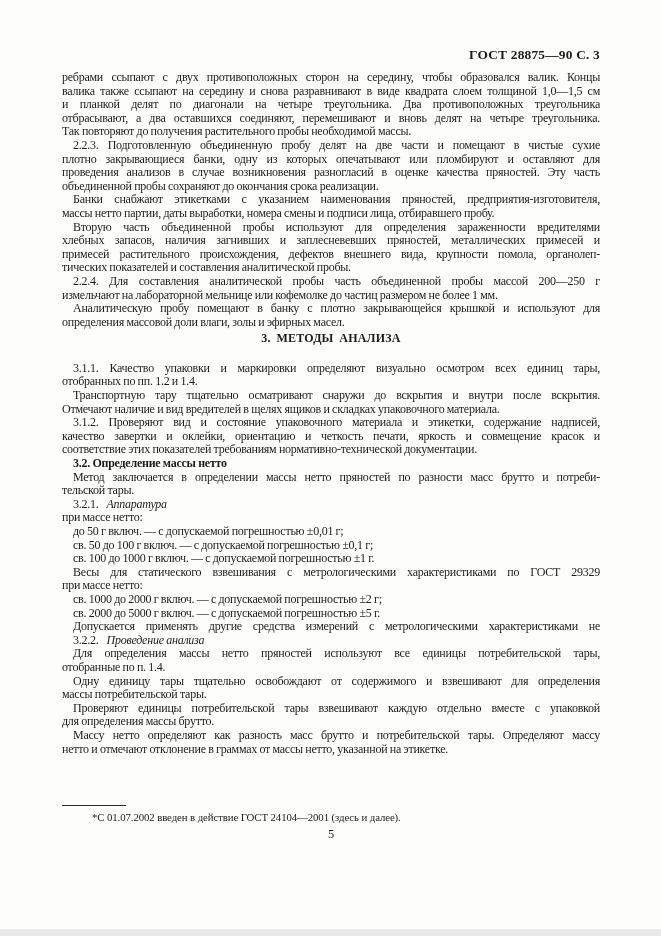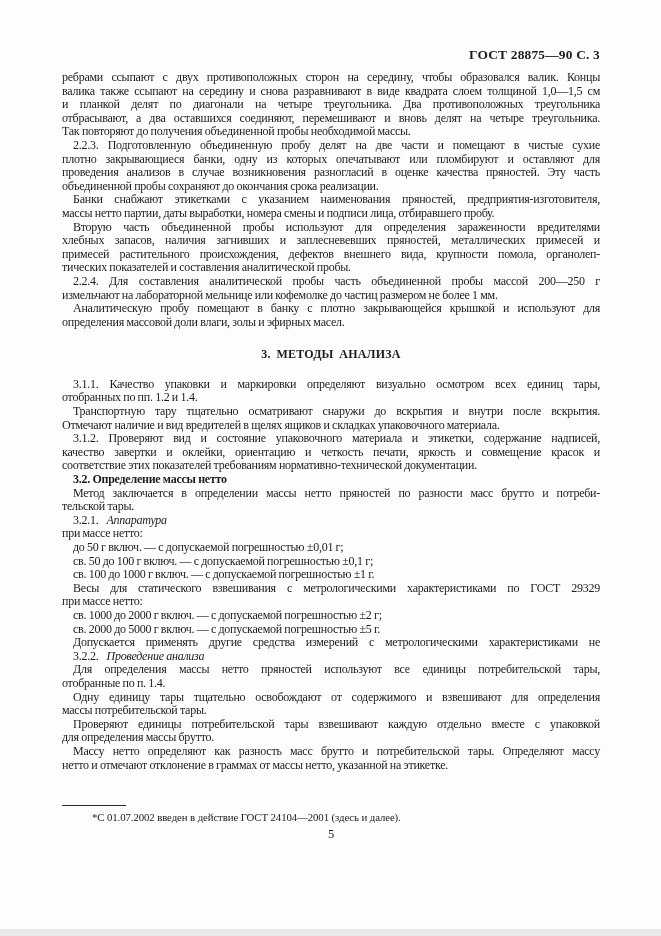--- a/index.html
+++ b/index.html
@@ -15,21 +15,21 @@
   }
   .content {
     position:absolute; top:71px; left:62px; width:538px;
     font-size:12px; line-height:13.6px;
     letter-spacing:-0.25px; word-spacing:-0.3px;
   }
   .line { white-space:nowrap; }
   .just { text-align:justify; text-align-last:justify; }
   .ind  { text-indent:11px; }
   .h1 {
-    text-align:center; font-weight:bold; margin:19px 0 16px;
+    text-align:center; font-weight:bold; margin:3px 0 16px;
     letter-spacing:0.2px; word-spacing:2.5px; white-space:nowrap;
   }
   .h2 { font-weight:bold; text-indent:11px; white-space:nowrap; }
   .clause .num { margin-right:8px; }
   .clause .it  { font-style:italic; }
   .footnote-rule {
     position:absolute; top:805px; left:62px; width:64px; height:0;
     border-top:1.2px solid #2a2a2a;
   }
   .footnote {
@@ -44,21 +44,21 @@
 </head>
 <body>
 
 <div class="page">
   <div class="doc-header">ГОСТ 28875—90 С. 3</div>
   <div class="content" id="content">
       <div class="line just">ребрами ссыпают с двух противоположных сторон на середину, чтобы образовался валик. Концы</div>
       <div class="line just">валика также ссыпают на середину и снова разравнивают в виде квадрата слоем толщиной 1,0—1,5 см</div>
       <div class="line just">и планкой делят по диагонали на четыре треугольника. Два противоположных треугольника</div>
       <div class="line just">отбрасывают, а два оставшихся соединяют, перемешивают и вновь делят на четыре треугольника.</div>
-      <div class="line">Так повторяют до получения объединенной пробы необходимой массы.</div>
+      <div class="line">Так повторяют до получения растительного пробы необходимой массы.</div>
       <div class="line ind just">2.2.3. Подготовленную объединенную пробу делят на две части и помещают в чистые сухие</div>
       <div class="line just">плотно закрывающиеся банки, одну из которых опечатывают или пломбируют и оставляют для</div>
       <div class="line just">проведения анализов в случае возникновения разногласий в оценке качества пряностей. Эту часть</div>
       <div class="line">объединенной пробы сохраняют до окончания срока реализации.</div>
       <div class="line ind just">Банки снабжают этикетками с указанием наименования пряностей, предприятия-изготовителя,</div>
       <div class="line">массы нетто партии, даты выработки, номера смены и подписи лица, отбиравшего пробу.</div>
       <div class="line ind just">Вторую часть объединенной пробы используют для определения зараженности вредителями</div>
       <div class="line just">хлебных запасов, наличия загнивших и заплесневевших пряностей, металлических примесей и</div>
       <div class="line just">примесей растительного происхождения, дефектов внешнего вида, крупности помола, органолеп-</div>
       <div class="line">тических показателей и составления аналитической пробы.</div>

